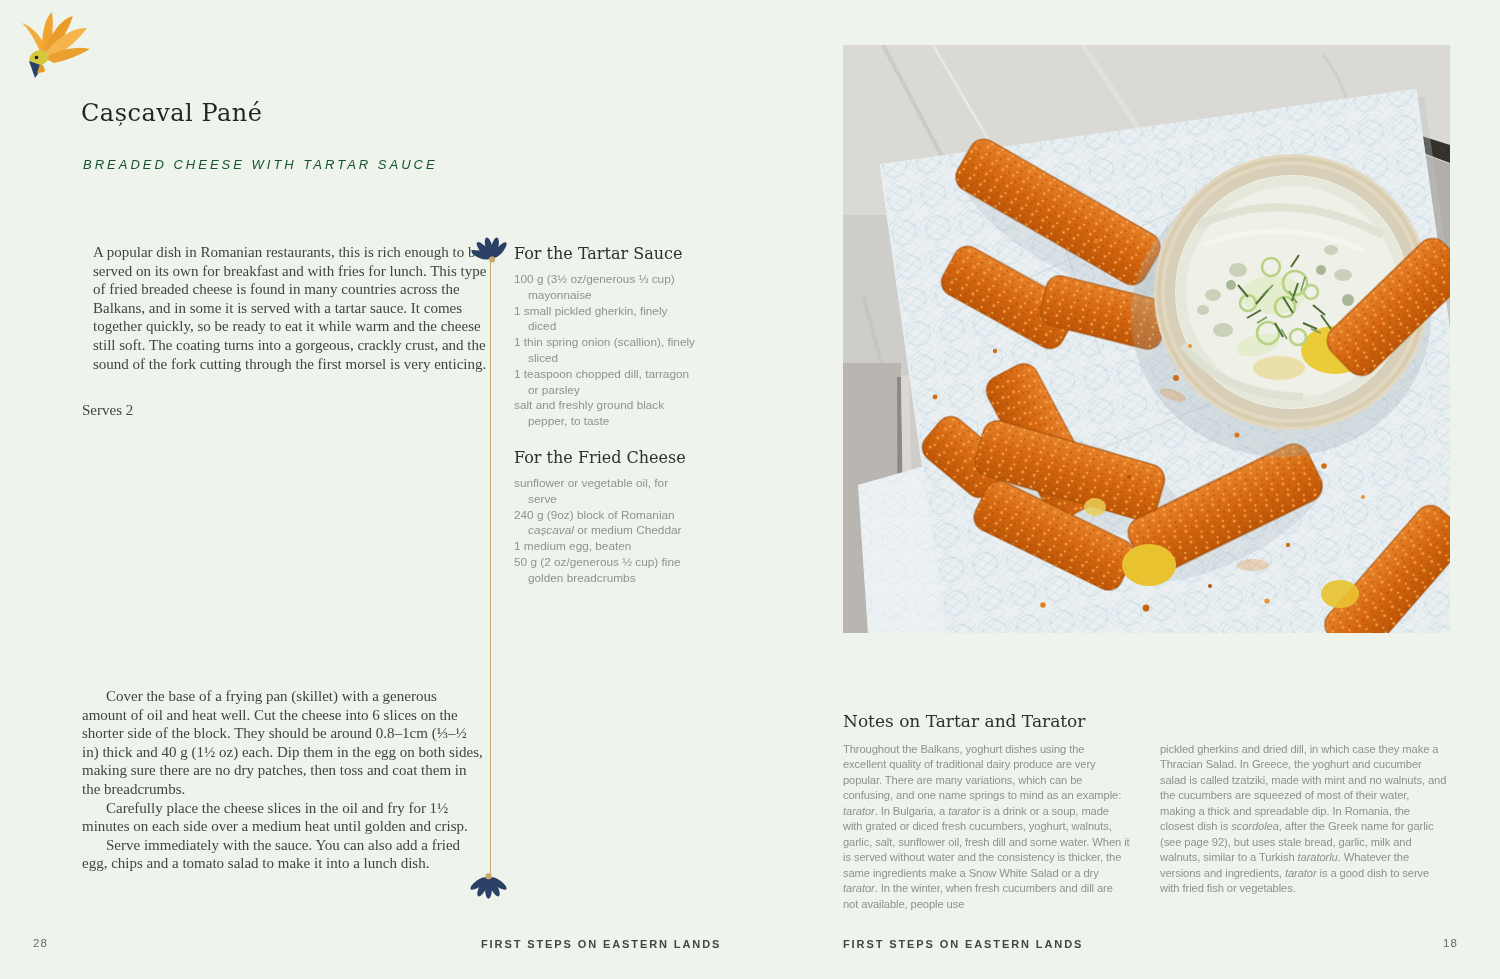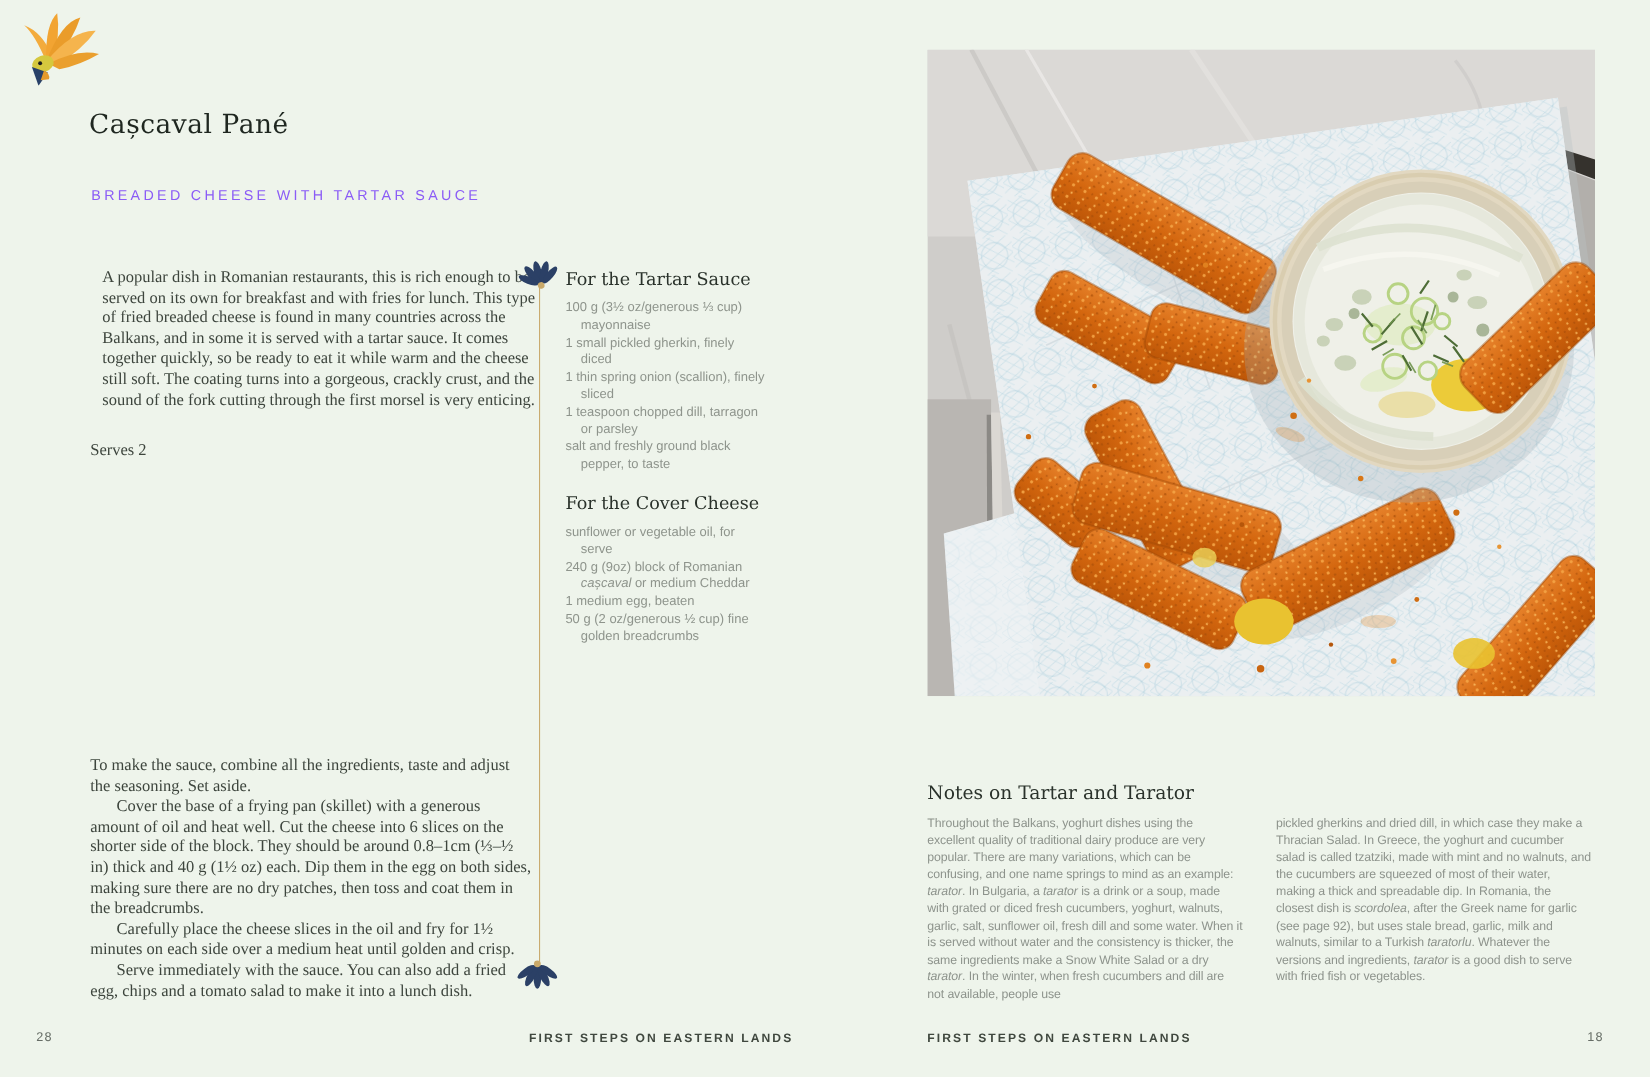--- a/index.html
+++ b/index.html
@@ -3,21 +3,21 @@
 <meta charset="utf-8">
 <style>
   html,body{margin:0;padding:0;background:#eef4eb;}
   .spread{position:relative;width:1500px;height:979px;background:#eef4eb;overflow:hidden;
           font-family:"Liberation Sans",sans-serif;color:#242c24;}
   .abs{position:absolute;}
 
   
   .recipe-title{left:81px;top:99px;font-family:"DejaVu Serif",serif;font-size:24px;
                 font-weight:500;letter-spacing:.5px;color:#1f2720;}
-  .recipe-subtitle{left:83px;top:170px;font-size:13px;letter-spacing:3px;font-weight:500;color:#8b5cf6;}
+  .recipe-subtitle{left:83px;top:157px;font-size:13px;letter-spacing:3px;font-weight:500;color:#14532d;font-style:italic;}
   .serif-body{font-family:"Liberation Serif",serif;font-size:15px;line-height:1.24;color:#3d453d;}
   .recipe-intro{left:82px;top:243px;width:400px;margin-left:11px;}
   .serves-label{left:82px;top:401px;}
   .method-text{left:82px;top:687px;width:402px;}
   .method-text p{margin:0;}
   .method-text p.ind{text-indent:1.6em;}
 
   
   .divider-stem{left:490px;top:258px;width:1px;height:622px;background:#c9ab6f;}
   .orn{width:37px;height:29px;}
@@ -92,29 +92,28 @@
     <circle cx="18" cy="24" r="3" fill="#c9a96a"></circle>
   </svg>
 
   <div class="abs ingredients-column">
     <div class="ing-heading">For the Tartar Sauce</div>
     <div class="ing-item">100 g (3½ oz/generous ⅓ cup) mayonnaise</div>
     <div class="ing-item">1 small pickled gherkin, finely diced</div>
     <div class="ing-item">1 thin spring onion (scallion), finely sliced</div>
     <div class="ing-item">1 teaspoon chopped dill, tarragon or parsley</div>
     <div class="ing-item">salt and freshly ground black pepper, to taste</div>
-    <div class="ing-heading second">For the Cover Cheese</div>
+    <div class="ing-heading second">For the Fried Cheese</div>
     <div class="ing-item">sunflower or vegetable oil, for serve</div>
     <div class="ing-item">240 g (9oz) block of Romanian <i>cașcaval</i> or medium Cheddar</div>
     <div class="ing-item">1 medium egg, beaten</div>
     <div class="ing-item">50 g (2 oz/generous ½ cup) fine golden breadcrumbs</div>
   </div>
 
   <div class="abs method-text serif-body">
-    <p>To make the sauce, combine all the ingredients, taste and adjust the seasoning. Set aside.</p>
     <p class="ind">Cover the base of a frying pan (skillet) with a generous amount of oil and heat well. Cut the cheese into 6 slices on the shorter side of the block. They should be around 0.8–1cm (⅓–½ in) thick and 40 g (1½ oz) each. Dip them in the egg on both sides, making sure there are no dry patches, then toss and coat them in the breadcrumbs.</p>
     <p class="ind">Carefully place the cheese slices in the oil and fry for 1½ minutes on each side over a medium heat until golden and crisp.</p>
     <p class="ind">Serve immediately with the sauce. You can also add a fried egg, chips and a tomato salad to make it into a lunch dish.</p>
   </div>
 
   <div class="abs photo-frame">
     <svg width="607" height="588" viewBox="0 0 607 588">
       <defs>
         <pattern id="pp" width="34" height="34" patternUnits="userSpaceOnUse">
           <rect width="34" height="34" fill="#eaeff1"></rect>

